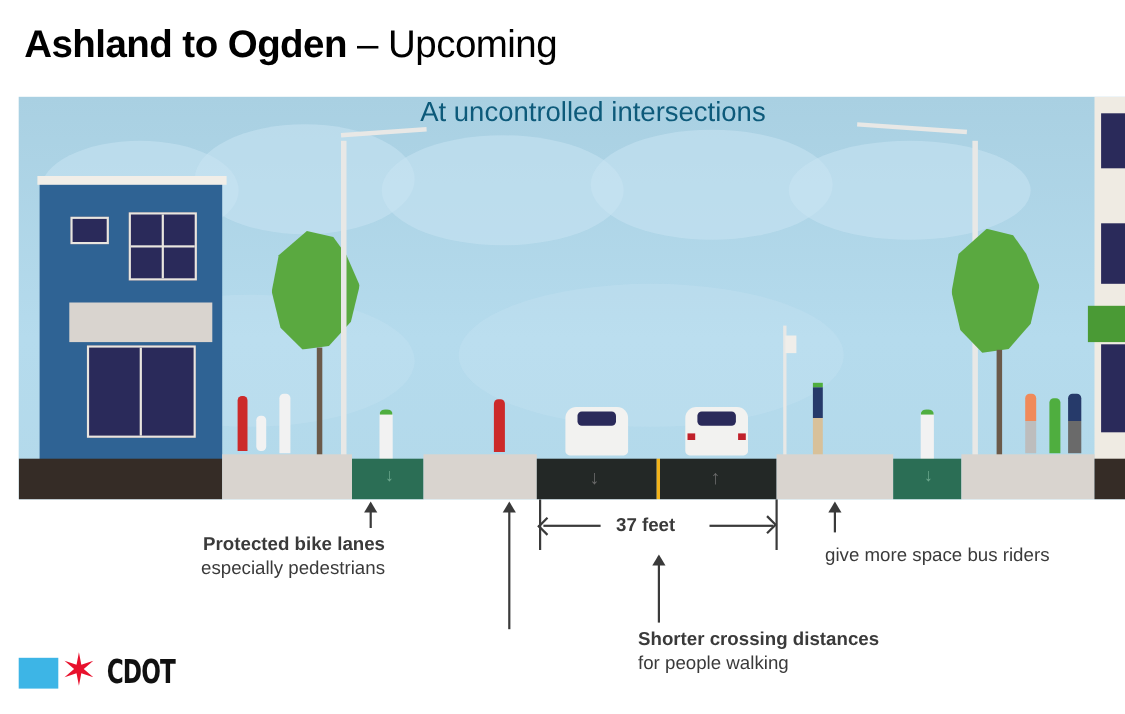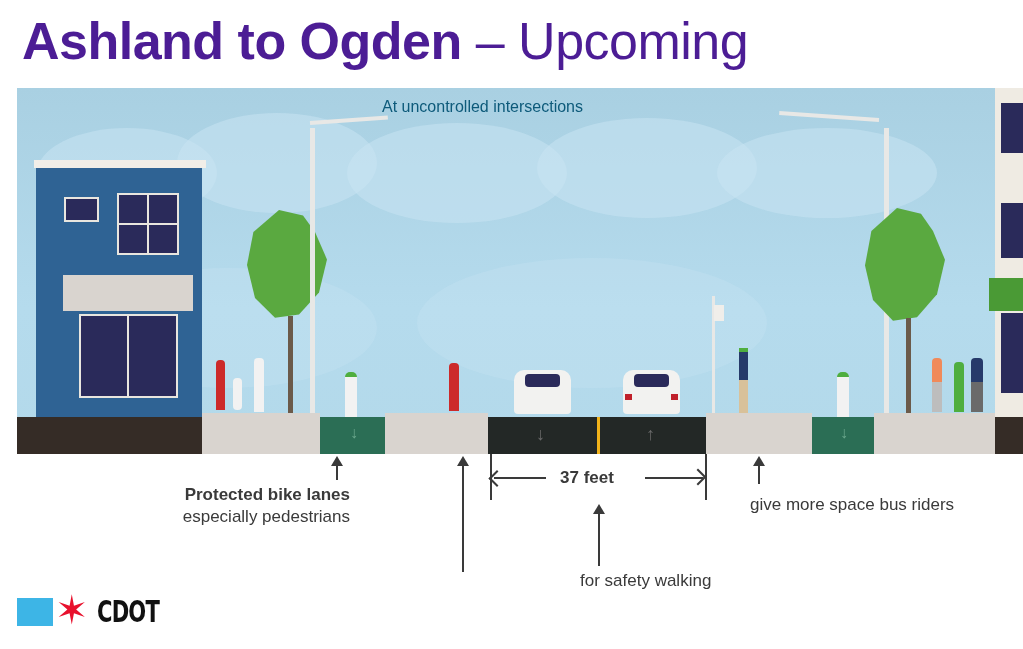--- a/index.html
+++ b/index.html
@@ -1,23 +1,23 @@
 <!DOCTYPE html>
 <html><head>
 <meta charset="utf-8">
 <style>
   html,body{margin:0;padding:0;background:#ffffff;}
   body{width:1023px;height:649px;position:relative;overflow:hidden;font-family:"Liberation Sans","DejaVu Sans",sans-serif;}
   .abs{position:absolute;}
-  .title{left:22px;top:10px;font-size:52px;line-height:62px;color:#4c1d95;white-space:nowrap;letter-spacing:-0.5px;}
+  .title{left:22px;top:10px;font-size:35px;line-height:62px;color:#000000;white-space:nowrap;letter-spacing:-0.5px;}
   .title b{font-weight:bold;}
   .title .sub{font-weight:normal;}
   .scene{left:17px;top:88px;width:1006px;height:366px;overflow:hidden;background:linear-gradient(#a9d0e2,#b5dbed 60%,#b3d9ea);}
   .cloud{position:absolute;border-radius:50%;background:rgba(200,228,242,0.55);}
-  .scene-caption{left:365px;top:10px;font-size:16px;color:#0d5a7a;white-space:nowrap;}
+  .scene-caption{left:365px;top:0;font-size:25px;color:#0d5a7a;white-space:nowrap;}
   .ground{bottom:0;height:37px;}
   .lbl{color:#3a3a3a;font-size:17px;line-height:22px;white-space:nowrap;}
   .arrow-v{position:absolute;width:2px;background:#3a3a3a;}
   .arrow-v::before{content:"";position:absolute;left:-5px;top:-2px;border-left:6px solid transparent;border-right:6px solid transparent;border-bottom:10px solid #3a3a3a;}
 </style>
 </head>
 <body>
 
 <div class="abs title">
   <b>Ashland to Ogden</b>
@@ -131,21 +131,22 @@
 
 <div class="abs lbl" style="right:673px;top:484px;text-align:right;">
   <div style="font-weight:bold;">Protected bike lanes</div>
   <div>especially pedestrians</div>
 </div>
 
 <div class="abs lbl" style="right:533px;top:576px;text-align:right;">
 </div>
 
 <div class="abs lbl" style="left:580px;top:570px;">
-  <div>for safety walking</div>
+  <div style="font-weight:bold;">Shorter crossing distances</div>
+  <div>for people walking</div>
 </div>
 
 <div class="abs lbl" style="left:750px;top:494px;">
   <div>give more space bus riders</div>
 </div>
 
 <div class="abs" style="left:17px;top:596px;height:32px;width:150px;">
   <div class="abs" style="left:0;top:2px;width:36px;height:28px;background:#3db5e6;"></div>
   <div class="abs" style="left:38px;top:-6px;font-size:40px;line-height:40px;color:#e8112d;">✶</div>
   <div class="abs" style="left:80px;top:-1px;font-size:30px;line-height:34px;font-weight:bold;color:#111;letter-spacing:-1px;transform:scaleX(0.78);transform-origin:left;font-family:'DejaVu Sans Condensed','DejaVu Sans',sans-serif;">CDOT</div>

